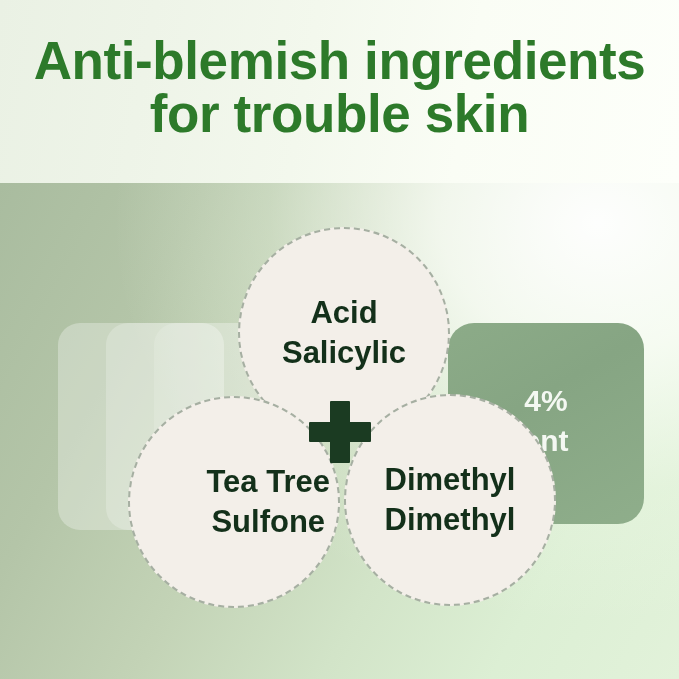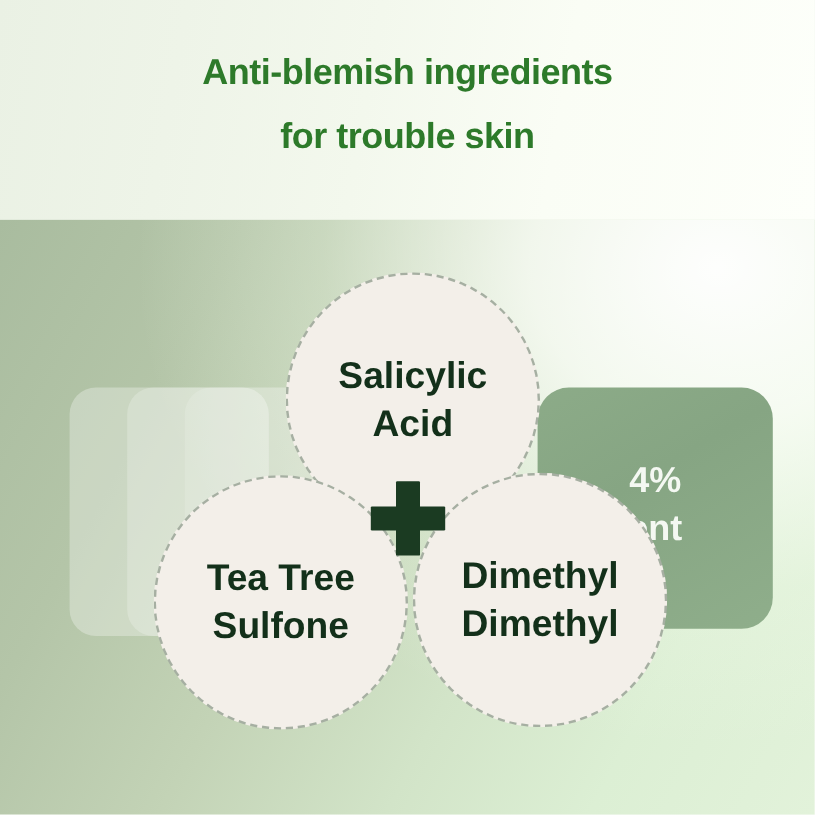--- a/index.html
+++ b/index.html
@@ -22,21 +22,21 @@
     background:
       linear-gradient(100deg,#eaf1e4 0%, #eef4e8 22%, #f3f8ed 45%, #fafdf5 68%, #fdfffa 100%);
     z-index:6;
   }
   .title {
     position:absolute;
     left:0; top:34px; width:679px;
     text-align:center;
     color:#2d7a2a;
     font-weight:700;
-    font-size:30px;
+    font-size:53px;
     line-height:53px;
     letter-spacing:-0.4px;
   }
   .title .l2 { display:block; }
 
   
   .stage {
     position:absolute;
     left:0; top:183px; width:679px; height:496px;
     background:
@@ -89,21 +89,21 @@
     display:flex;
     align-items:center;
     justify-content:center;
     text-align:center;
     color:#13301a;
     font-weight:700;
     font-size:31px;
     line-height:40px;
   }
   .circle.top   { left:238px; top:44px;  }
-  .circle.left  { left:128px; top:213px; }
+  .circle.left  { left:128px; top:213px;justify-content:flex-end; }
   .circle.right { left:344px; top:211px;align-items:center; }
   .circle span.lbl { display:block; padding:0 8px; }
 
   
   .plus {
     position:absolute;
     left:309px; top:218px;
     width:62px; height:62px;
     z-index:5;
   }
@@ -132,22 +132,22 @@
       <div class="dark-card-text">
         <span class="pct">4%</span>
         <span class="sub">ent</span>
       </div>
     </div>
 
     <div class="venn">
 
       <div class="circle top">
         <span>
+          <span class="lbl">Acid</span>
           <span class="lbl">Salicylic</span>
-          <span class="lbl">Acid</span>
         </span>
       </div>
 
       <div class="circle left">
         <span>
           <span class="lbl">Tea Tree</span>
           <span class="lbl">Sulfone</span>
         </span>
       </div>
 

